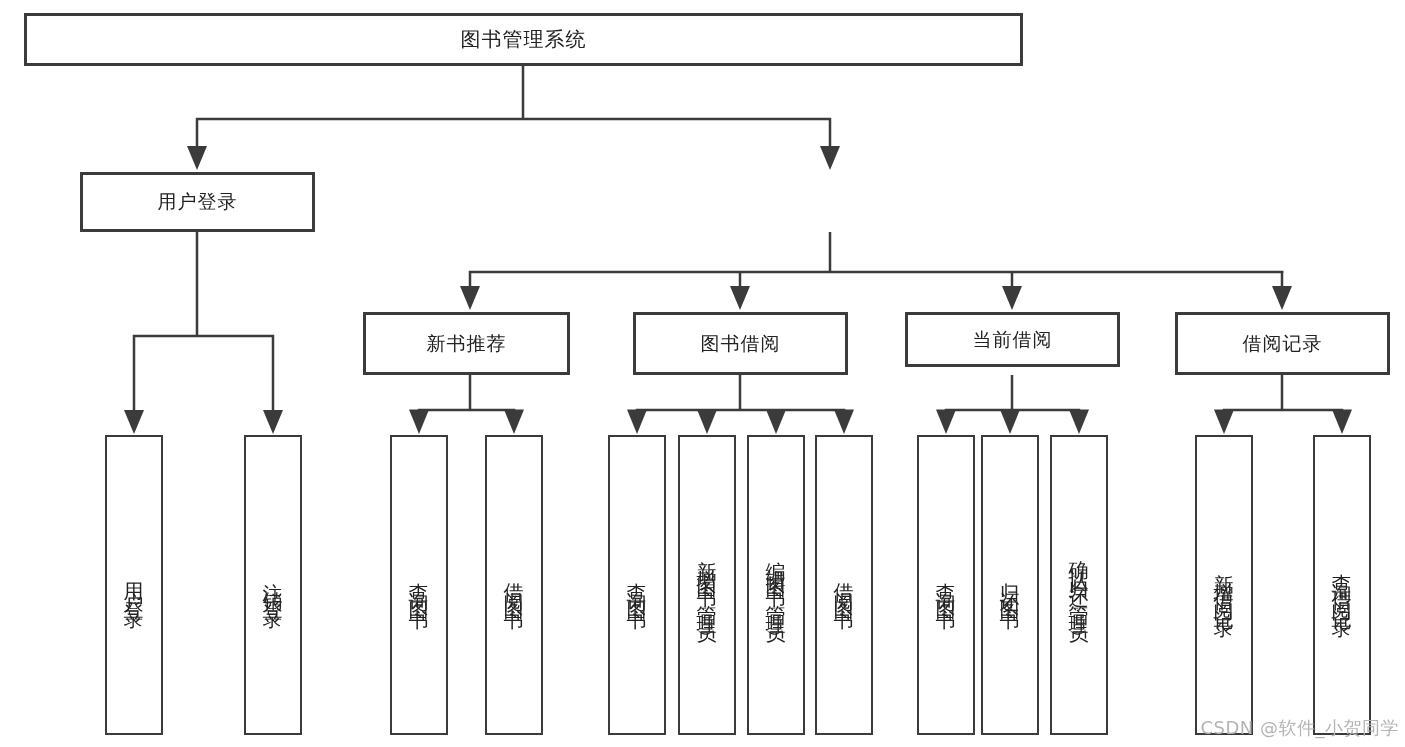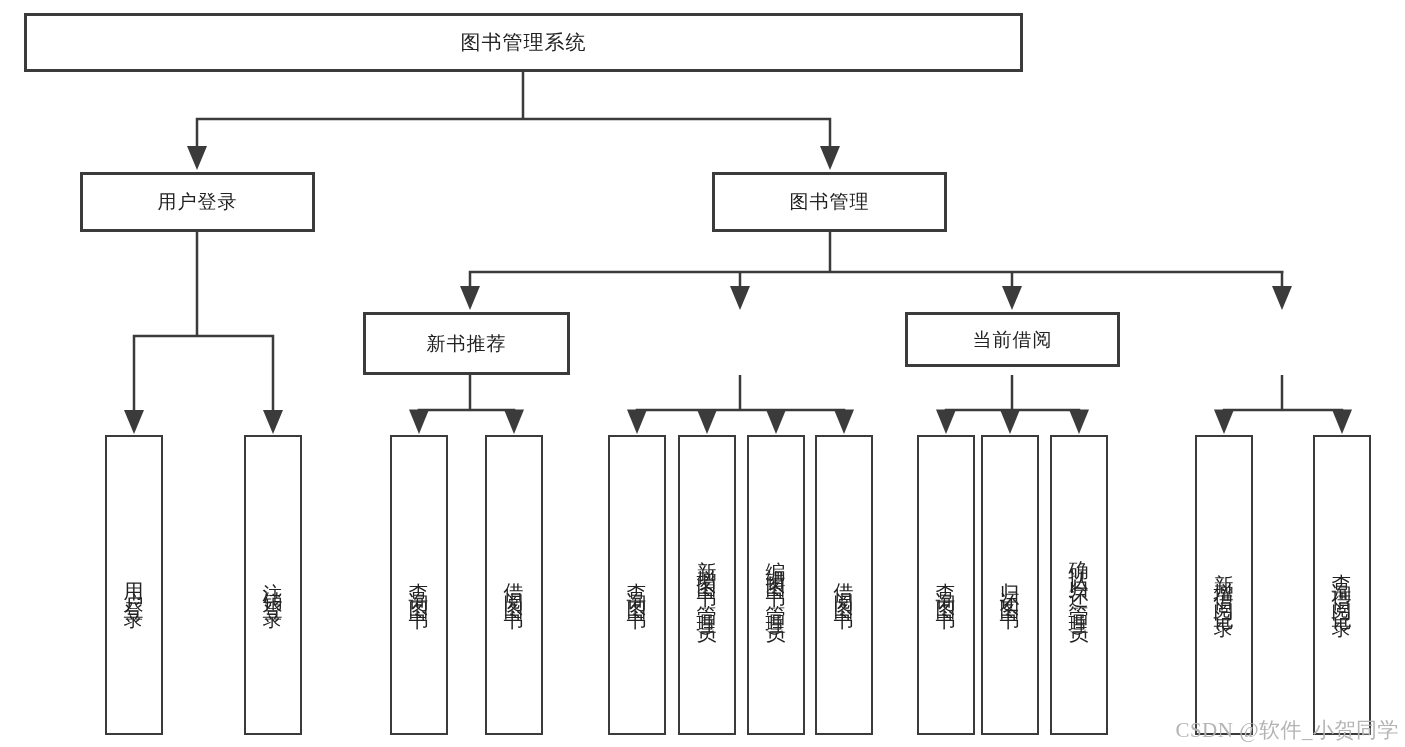--- a/index.html
+++ b/index.html
@@ -39,26 +39,25 @@
     writing-mode:vertical-rl;
     text-orientation:mixed;
     font-size:20px;
     letter-spacing:9px;
     border-width:2.5px;
     line-height:1;
   }
   .watermark{
     position:absolute;
     top:716px;right:6px;
-    font-size:21px;
+    font-size:18px;
     letter-spacing:0.5px;
     color:var(--watermark);
     z-index:5;
     white-space:nowrap;
-    font-family:Liberation Serif, serif;
   }
 </style>
 </head>
 <body>
 
 <div class="canvas">
 
   <svg class="connectors" viewBox="0 0 1405 747">
 
     <g>
@@ -102,27 +101,28 @@
       <polygon points="1069,409.5 1089,409.5 1079,434"></polygon>
     </g>
 
     <g>
       <path d="M1282 375 V410 M1222.75 410 H1343.25"></path>
       <polygon points="1214,409.5 1234,409.5 1224,434"></polygon>
       <polygon points="1332,409.5 1352,409.5 1342,434"></polygon>
     </g>
   </svg>
 
-  <div class="box hbox" style="left:24px;top:13px;width:999px;height:59px;font-size:20px">图书管理系统</div>
+  <div class="box hbox" style="left:24px;top:13px;width:999px;height:53px;font-size:20px">图书管理系统</div>
 
   <div class="box hbox" style="left:80px;top:172px;width:235px;height:60px">用户登录</div>
-  <div class="box hbox" style="left:712px;top:172px;width:235px;height:60px">图书管理</div>
 
   <div class="box hbox" style="left:363px;top:312px;width:207px;height:63px">新书推荐</div>
+  <div class="box hbox" style="left:633px;top:312px;width:215px;height:63px">图书借阅</div>
   <div class="box hbox" style="left:905px;top:312px;width:215px;height:55px">当前借阅</div>
+  <div class="box hbox" style="left:1175px;top:312px;width:215px;height:63px">借阅记录</div>
 
   <div class="box vbox" style="left:105px;top:435px;width:58px;height:300px">用户登录</div>
   <div class="box vbox" style="left:244px;top:435px;width:58px;height:300px">注销登录</div>
 
   <div class="box vbox" style="left:390px;top:435px;width:58px;height:300px">查询图书</div>
   <div class="box vbox" style="left:485px;top:435px;width:58px;height:300px">借阅图书</div>
 
   <div class="box vbox" style="left:608px;top:435px;width:58px;height:300px">查询图书</div>
   <div class="box vbox" style="left:678px;top:435px;width:58px;height:300px">新增图书（管理员）</div>
   <div class="box vbox" style="left:747px;top:435px;width:58px;height:300px">编辑图书（管理员）</div>

